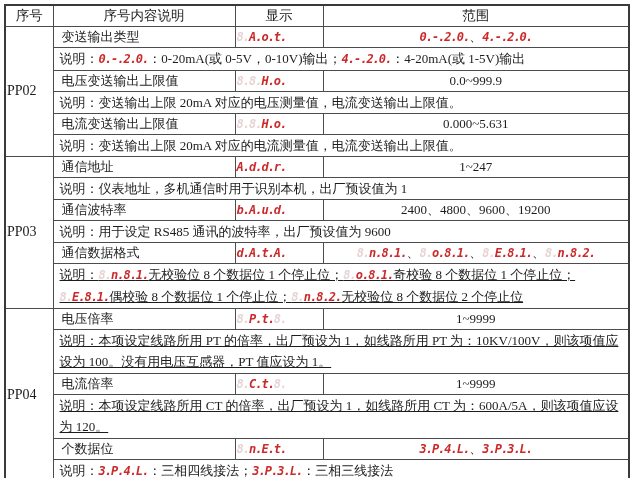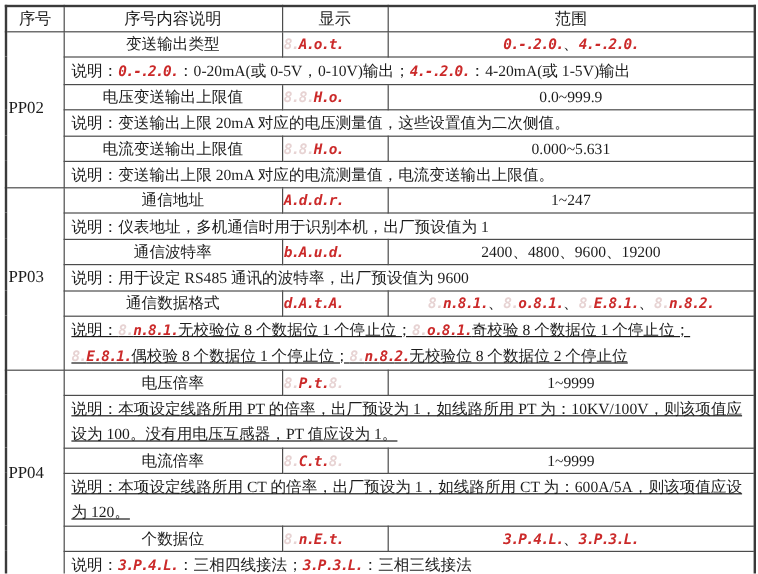--- a/index.html
+++ b/index.html
@@ -25,21 +25,21 @@
     border:1px solid var(--border);
     font-size:13px;
     padding:0 8px;
     vertical-align:middle;
     overflow:hidden;
   }
   tr.r{height:21px;}
   tr.r2{height:44px;text-decoration:underline;}
   td.c-head{text-align:center;font-size:13.5px;}
   td.c-group{text-align:left;font-size:14px;padding:0 1px;}
-  td.c-name{text-align:center;}
+  td.c-name{text-align:left;}
   td.c-disp{text-align:left;white-space:nowrap;padding:0 1px;}
   td.c-range{text-align:center;margin-top:28px;}
   td.c-note{text-align:left;line-height:21px;padding:0 6px;}
   .seg{
     font-family:"DejaVu Sans Mono",monospace;
     font-weight:bold;
     font-style:italic;
     font-size:12px;
     letter-spacing:-1px;
     white-space:nowrap;
@@ -74,21 +74,21 @@
     </tr>
     <tr class="r">
       <td class="c-note" colspan="3">说明：<span class="seg lit">0.</span><span class="seg lit">-.</span><span class="seg lit">2.</span><span class="seg lit">0.</span>：0-20mA(或 0-5V，0-10V)输出；<span class="seg lit">4.</span><span class="seg lit">-.</span><span class="seg lit">2.</span><span class="seg lit">0.</span>：4-20mA(或 1-5V)输出</td>
     </tr>
     <tr class="r">
       <td class="c-name">电压变送输出上限值</td>
       <td class="c-disp"><span class="seg ghost">8.</span><span class="seg ghost">8.</span><span class="seg lit">H.</span><span class="seg lit">o.</span></td>
       <td class="c-range">0.0~999.9</td>
     </tr>
     <tr class="r">
-      <td class="c-note" colspan="3">说明：变送输出上限 20mA 对应的电压测量值，这些设置值为二次侧值。</td>
+      <td class="c-note" colspan="3">说明：变送输出上限 20mA 对应的电压测量值，电流变送输出上限值。</td>
     </tr>
     <tr class="r">
       <td class="c-name">电流变送输出上限值</td>
       <td class="c-disp"><span class="seg ghost">8.</span><span class="seg ghost">8.</span><span class="seg lit">H.</span><span class="seg lit">o.</span></td>
       <td class="c-range">0.000~5.631</td>
     </tr>
     <tr class="r">
       <td class="c-note" colspan="3">说明：变送输出上限 20mA 对应的电流测量值，电流变送输出上限值。</td>
     </tr>
 

